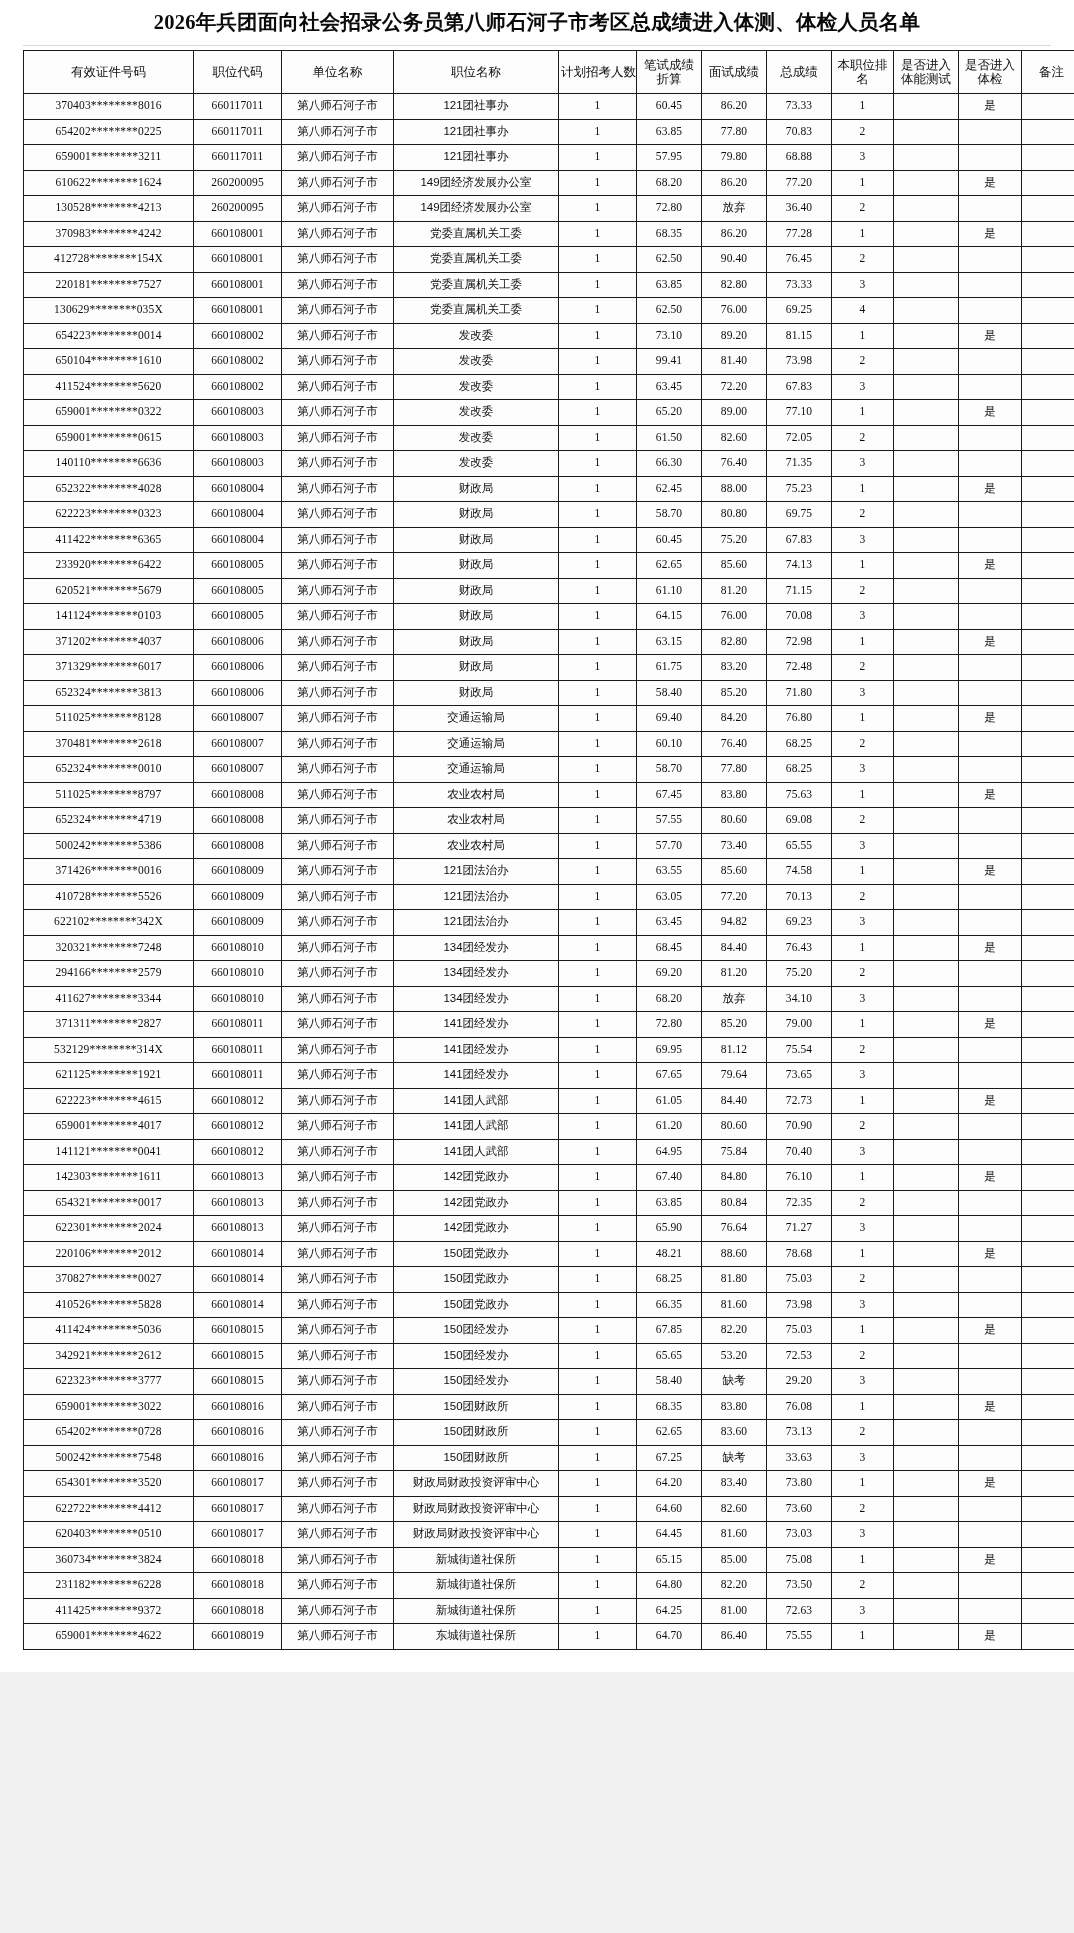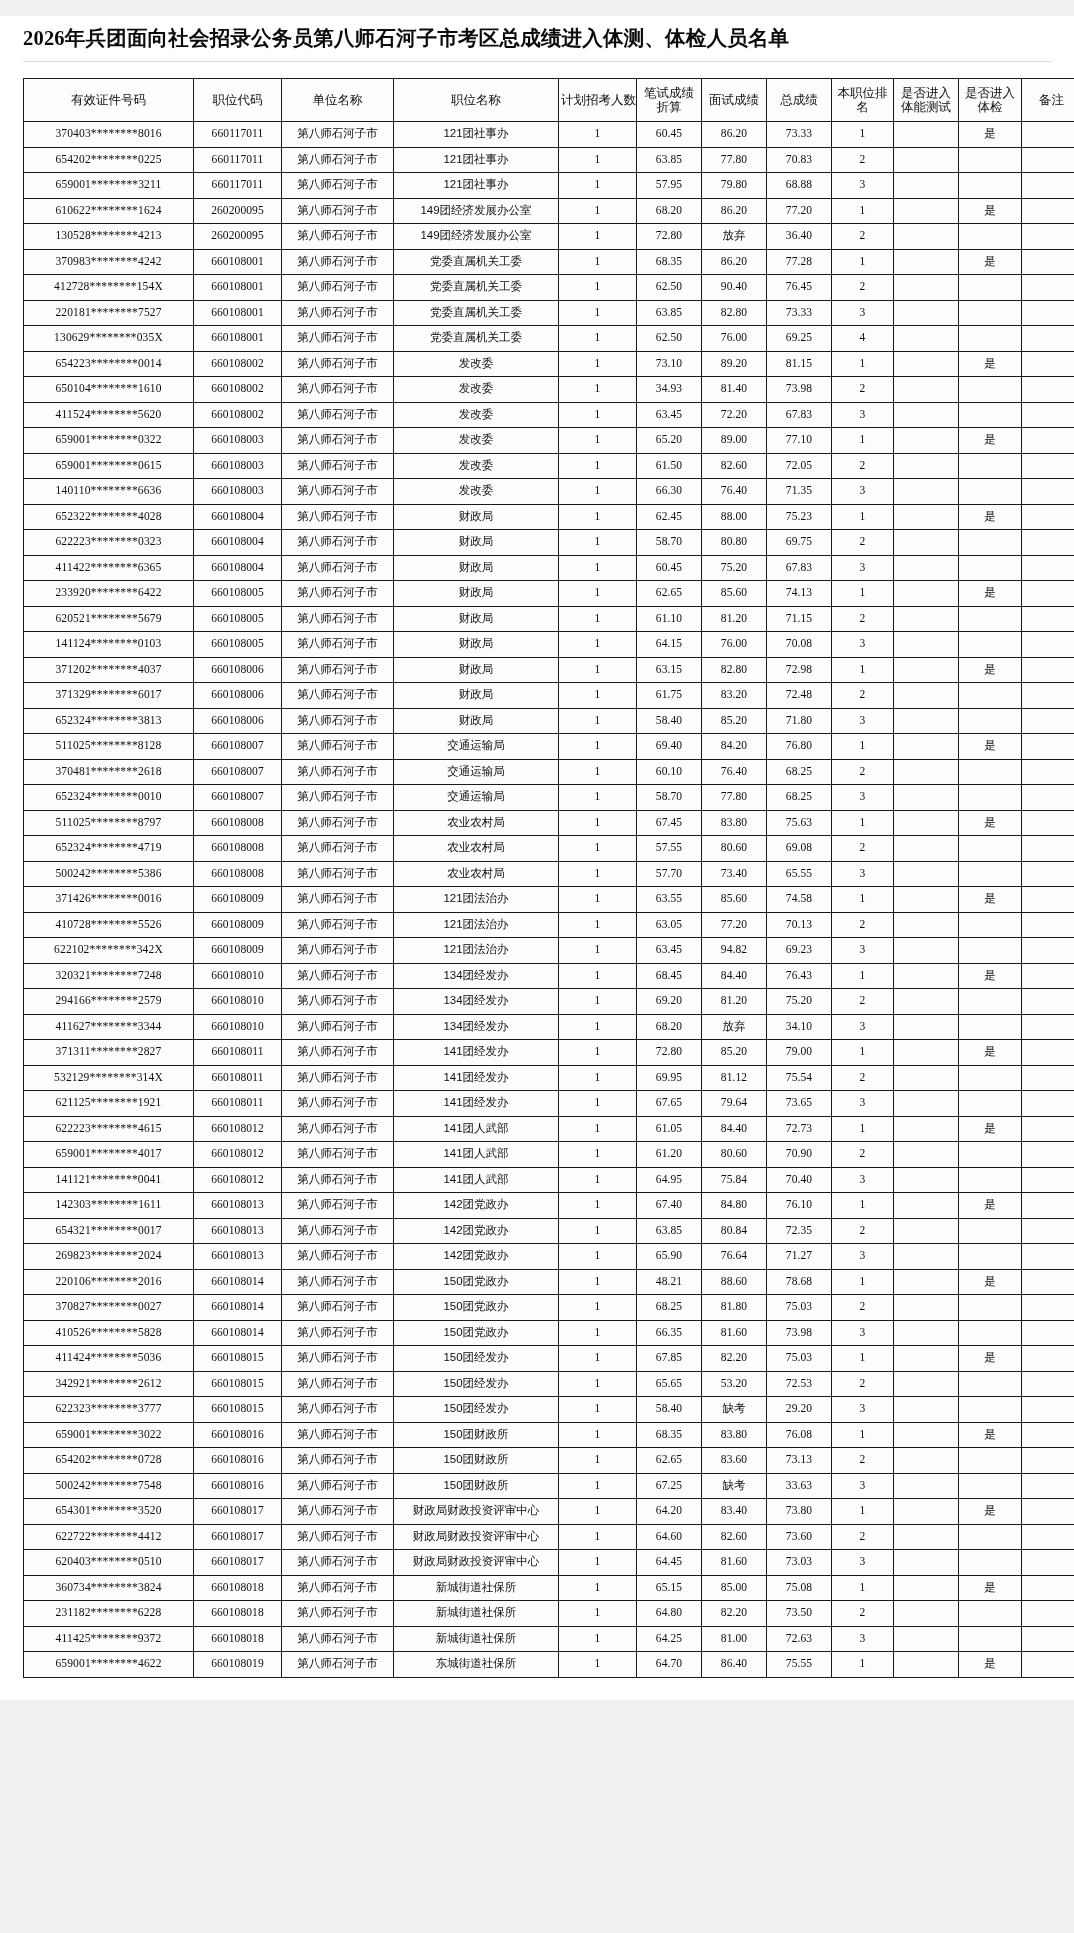--- a/index.html
+++ b/index.html
@@ -13,22 +13,23 @@
     -webkit-font-smoothing: antialiased;
   }
   .page {
     width: 1074px;
     background: #ffffff;
     box-sizing: border-box;
     padding: 0;
   }
   .title-bar {
     width: 1028px;
-    margin: 16px auto;
+    margin: 0 auto;
     padding: 8px 0 9px 0;
+    text-align: center;
     background: #ffffff;
     border-bottom: 1px solid #d8d8d8;
   }
   .doc-title {
     font-family: "Liberation Serif", "DejaVu Serif", serif;
     font-size: 20.5px;
     font-weight: bold;
     letter-spacing: 0.2px;
     color: #0a0a0a;
     white-space: nowrap;
@@ -336,21 +337,21 @@
             <td class="mark"></td>
             <td class="mark">是</td>
             <td class="mark"></td>
           </tr>
           <tr>
             <td class="idcard">650104********1610</td>
             <td class="num">660108002</td>
             <td class="cn">第八师石河子市</td>
             <td class="cn">发改委</td>
             <td class="num">1</td>
-            <td class="num">34.93</td>
+            <td class="num">99.41</td>
             <td class="num">81.40</td>
             <td class="num">73.98</td>
             <td class="num">2</td>
             <td class="mark"></td>
             <td class="mark"></td>
             <td class="mark"></td>
           </tr>
           <tr>
             <td class="idcard">411524********5620</td>
             <td class="num">660108002</td>
@@ -807,35 +808,35 @@
             <td class="num">1</td>
             <td class="num">63.85</td>
             <td class="num">80.84</td>
             <td class="num">72.35</td>
             <td class="num">2</td>
             <td class="mark"></td>
             <td class="mark"></td>
             <td class="mark"></td>
           </tr>
           <tr>
-            <td class="idcard">269823********2024</td>
+            <td class="idcard">622301********2024</td>
             <td class="num">660108013</td>
             <td class="cn">第八师石河子市</td>
             <td class="cn">142团党政办</td>
             <td class="num">1</td>
             <td class="num">65.90</td>
             <td class="num">76.64</td>
             <td class="num">71.27</td>
             <td class="num">3</td>
             <td class="mark"></td>
             <td class="mark"></td>
             <td class="mark"></td>
           </tr>
           <tr>
-            <td class="idcard">220106********2016</td>
+            <td class="idcard">220106********2012</td>
             <td class="num">660108014</td>
             <td class="cn">第八师石河子市</td>
             <td class="cn">150团党政办</td>
             <td class="num">1</td>
             <td class="num">48.21</td>
             <td class="num">88.60</td>
             <td class="num">78.68</td>
             <td class="num">1</td>
             <td class="mark"></td>
             <td class="mark">是</td>

